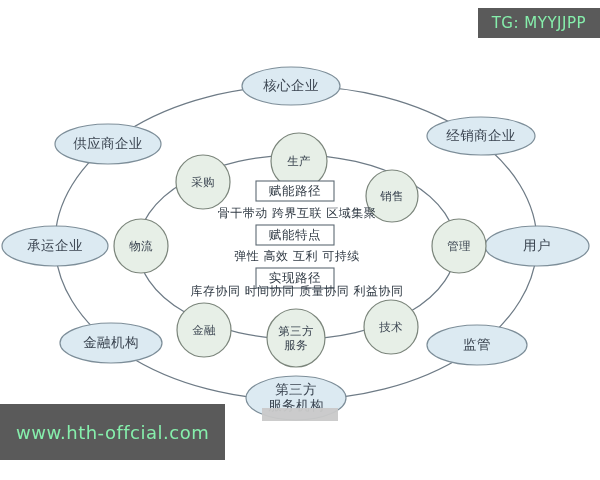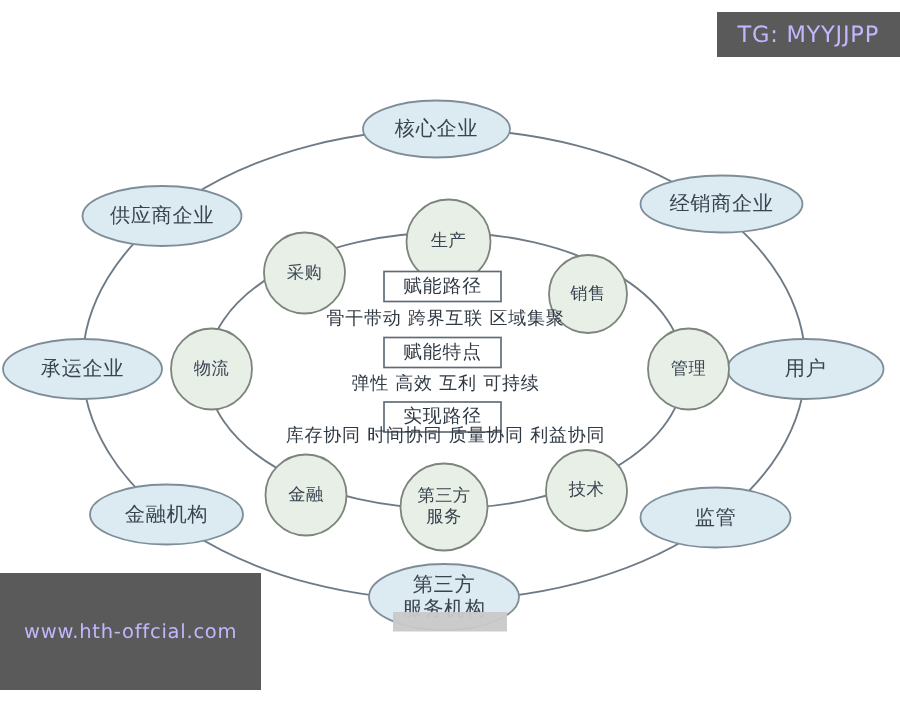--- a/index.html
+++ b/index.html
@@ -75,40 +75,40 @@
     letter-spacing: 0.5px;
   }
   .censor-bar {
     position: absolute;
     background: #c9c9c9;
     opacity: 0.95;
   }
   .overlay-tag {
     position: absolute;
     background: #5a5a5a;
-    color: #c4b5fd;
+    color: #86efac;
     font-family: "DejaVu Sans", "Liberation Sans", sans-serif;
     display: flex;
     align-items: center;
     justify-content: center;
     letter-spacing: 0.5px;
   }
   #tg-tag {
     right: 0;
     top: 8px;
     height: 30px;
     padding: 0 14px;
     font-size: 15px;
   }
   #watermark-tag {
     left: 0;
     bottom: 20px;
     height: 46px;
-    padding: 16px 16px;
-    font-size: 13px;
+    padding: 5px 16px;
+    font-size: 18px;
   }
 </style>
 </head>
 <body>
 
 <div id="stage">
 
   <svg id="diagram-svg" viewBox="0 0 600 480">
 
     <ellipse class="ring-path" cx="296" cy="243" rx="241" ry="157"></ellipse>

